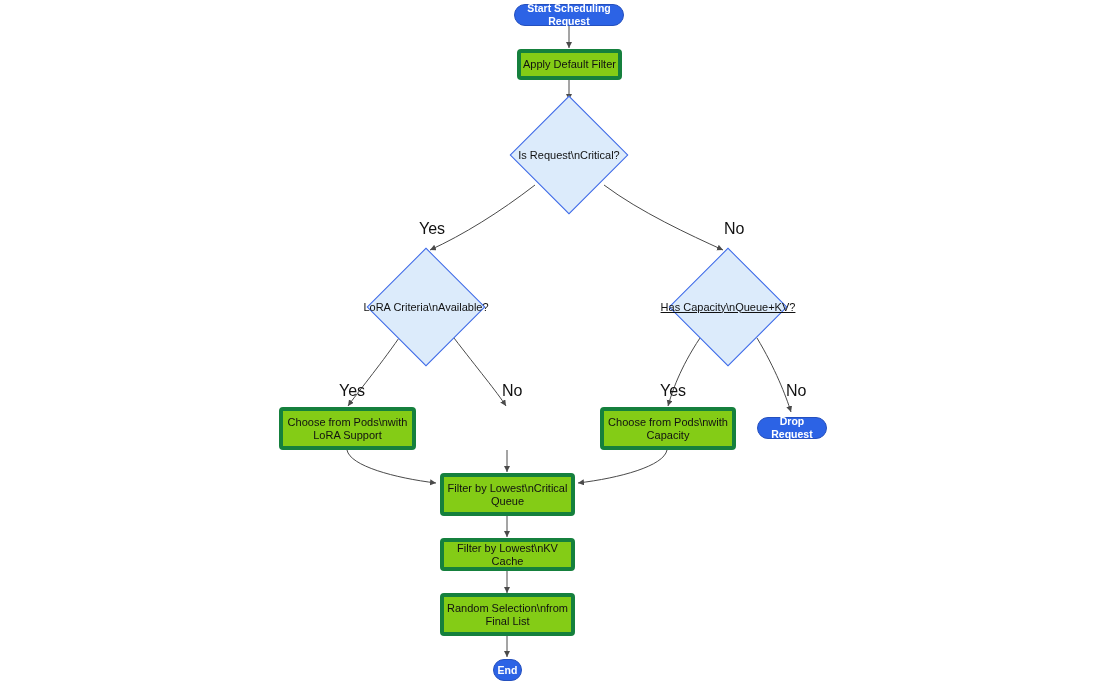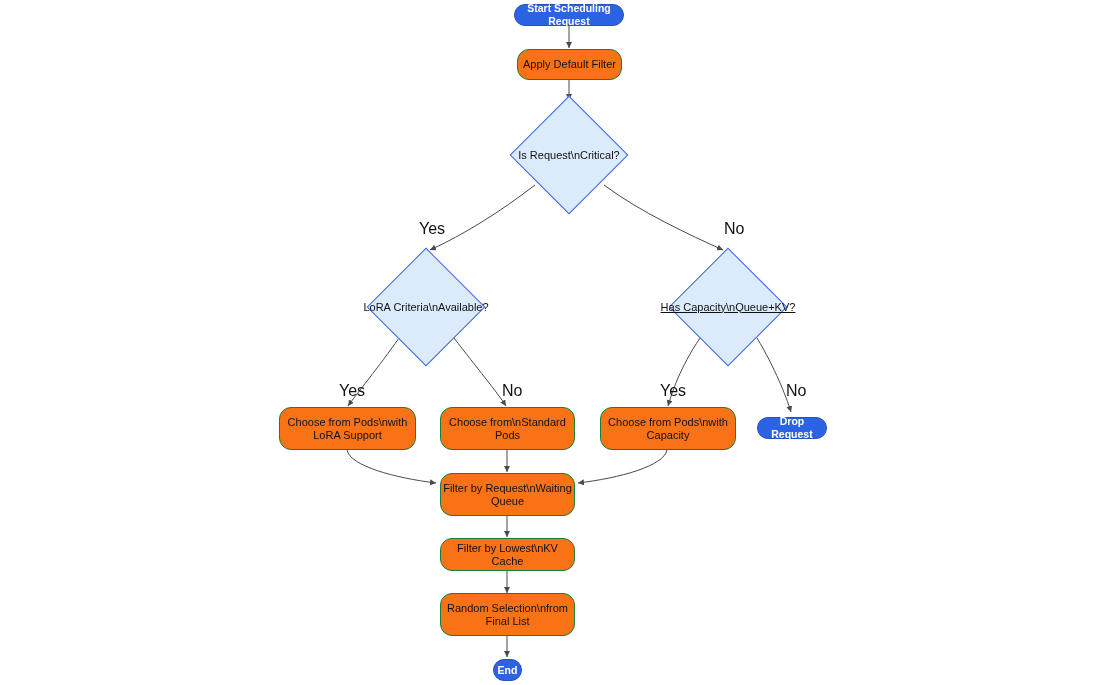--- a/index.html
+++ b/index.html
@@ -32,23 +32,23 @@
     display: flex;
     align-items: center;
     justify-content: center;
     text-align: center;
     color: #111111;
     font-size: 11px;
     line-height: 13px;
     white-space: pre-line;
   }
   .node.rect {
-    background: #f97316;
-    border: 1px solid #15803d;
-    border-radius: 12px;
+    background: #84cc16;
+    border: 4px solid #15803d;
+    border-radius: 4px;
   }
   .node.stadium {
     background: #2C63E5;
     border: 1px solid #2550BE;
     border-radius: 999px;
     color: #ffffff;
     font-weight: bold;
     font-size: 10.5px;
   }
   .node.diamond-label {
@@ -125,29 +125,27 @@
 
   <div class="node diamond-label" style="left:499px; top:145px; width:140px; height:20px;">Is Request\nCritical?</div>
 
   <div class="node diamond-label" style="left:356px; top:297px; width:140px; height:20px;text-align:right;">LoRA Criteria\nAvailable?</div>
 
   <div class="node diamond-label" style="left:658px; top:297px; width:140px; height:20px;text-decoration:underline;">Has Capacity\nQueue+KV?</div>
 
   <div class="node rect" style="left:279px; top:407px; width:137px; height:43px;">Choose from Pods\nwith
 LoRA Support</div>
 
-  <div class="node rect" style="left:440px; top:407px; width:135px; height:43px;">Choose from\nStandard
-Pods</div>
 
   <div class="node rect" style="left:600px; top:407px; width:136px; height:43px;">Choose from Pods\nwith
 Capacity</div>
 
   <div class="node stadium" style="left:757px; top:417px; width:70px; height:22px;">Drop Request</div>
 
-  <div class="node rect" style="left:440px; top:473px; width:135px; height:43px;">Filter by Request\nWaiting
+  <div class="node rect" style="left:440px; top:473px; width:135px; height:43px;">Filter by Lowest\nCritical
 Queue</div>
 
   <div class="node rect" style="left:440px; top:538px; width:135px; height:33px;">Filter by Lowest\nKV Cache</div>
 
   <div class="node rect" style="left:440px; top:593px; width:135px; height:43px;">Random Selection\nfrom
 Final List</div>
 
   <div class="node stadium" style="left:493px; top:659px; width:29px; height:22px;">End</div>
 
   <div class="edge-label" style="left:419px; top:220px;">Yes</div>

